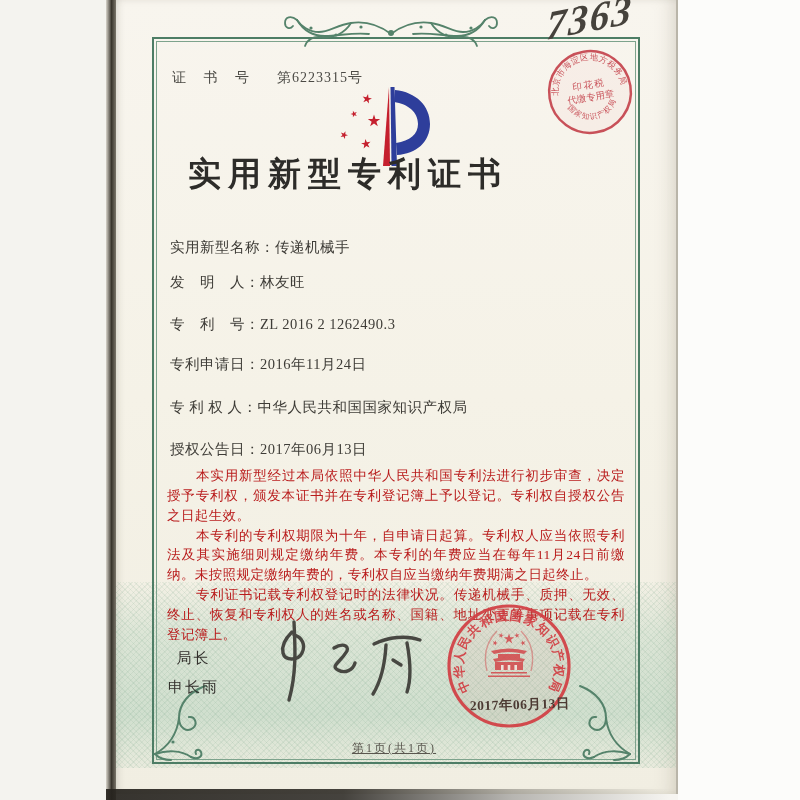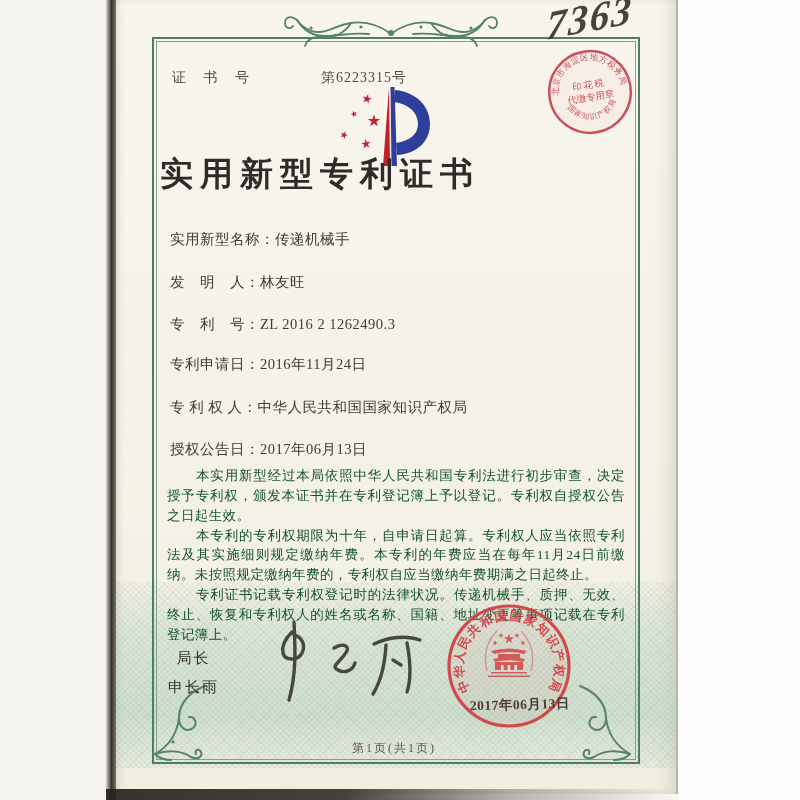--- a/index.html
+++ b/index.html
@@ -21,36 +21,36 @@
   .scan-bottom{position:absolute;left:106px;top:789px;width:565px;height:11px;
          background:linear-gradient(90deg,rgba(38,35,30,.92) 0%,rgba(38,35,30,.85) 42%,rgba(38,35,30,.3) 72%,rgba(38,35,30,0) 100%);}
   .frame{position:absolute;left:152px;top:37px;width:484px;height:723px;border:2px solid #4d7d65;}
   .frame::after{content:"";position:absolute;inset:2px;border:1px solid #7da38c;}
   .ornament-top{position:absolute;left:241px;top:8px;width:300px;height:52px;}
   .corner{position:absolute;width:62px;height:78px;}
   .corner-bl{left:147px;top:684px;}
   .corner-br{left:576px;top:684px;transform:scaleX(-1);}
   .cert-no{position:absolute;left:172px;top:69px;font-size:14px;color:#4b4a45;}
   .cert-no .lbl{letter-spacing:7px;margin-right:21px;}
-  .cert-no .num{letter-spacing:1px;margin-left:44px;}
+  .cert-no .num{letter-spacing:1px;}
   .logo{position:absolute;left:334px;top:84px;width:110px;height:84px;}
-  .title{position:absolute;left:152px;top:152px;width:392px;
-         font-size:33px;font-weight:bold;letter-spacing:7px;color:#2d2c29;padding-left:8px;}
+  .title{position:absolute;left:152px;top:152px;width:392px;text-align:center;
+         font-size:33px;font-weight:bold;letter-spacing:7px;color:#2d2c29;}
   .field{position:absolute;left:170px;font-size:14.5px;color:#3e3c37;letter-spacing:.5px;white-space:nowrap;}
-  .f0{top:230px}.f1{top:273px}.f2{top:315px}.f3{top:355px}.f4{top:398px}.f5{top:440px}
+  .f0{top:238px}.f1{top:273px}.f2{top:315px}.f3{top:355px}.f4{top:398px}.f5{top:440px}
   .body-text{position:absolute;left:167px;top:466px;width:458px;font-size:13.5px;line-height:1.47;
-         color:#14532d;text-align:justify;letter-spacing:.4px;}
+         color:#b91c1c;text-align:justify;letter-spacing:.4px;}
   .body-text p{margin:0;text-indent:2.15em;}
   .signer{position:absolute;left:168px;top:644px;font-size:15px;color:#33312d;line-height:1.95;letter-spacing:2px;text-align:center;}
   .signature{position:absolute;left:248px;top:614px;width:188px;height:94px;}
   .seal{position:absolute;left:441px;top:599px;width:136px;height:136px;opacity:.93;}
   .seal-date{position:absolute;left:447px;top:696px;width:146px;text-align:center;font-size:13.5px;
          font-weight:bold;color:#4c3a33;letter-spacing:.5px;transform:rotate(-1.5deg);}
   .footer{position:absolute;left:152px;top:740px;width:484px;text-align:center;font-size:12px;
-         color:#5a574f;letter-spacing:2px;}
+         color:#5a574f;letter-spacing:2px;text-decoration:underline;}
   .tax-stamp{position:absolute;left:546px;top:48px;width:88px;height:88px;transform:rotate(-9deg);opacity:.9;}
   .handwritten{position:absolute;left:546px;top:-6px;font-size:40px;font-style:italic;color:#46423c;
          transform:rotate(-11deg) skewX(-14deg);letter-spacing:2px;font-weight:bold;}
   svg text{font-family:"Liberation Serif","DejaVu Serif",serif;}
 </style>
 </head>
 <body>
 
 <div class="scene">
 

